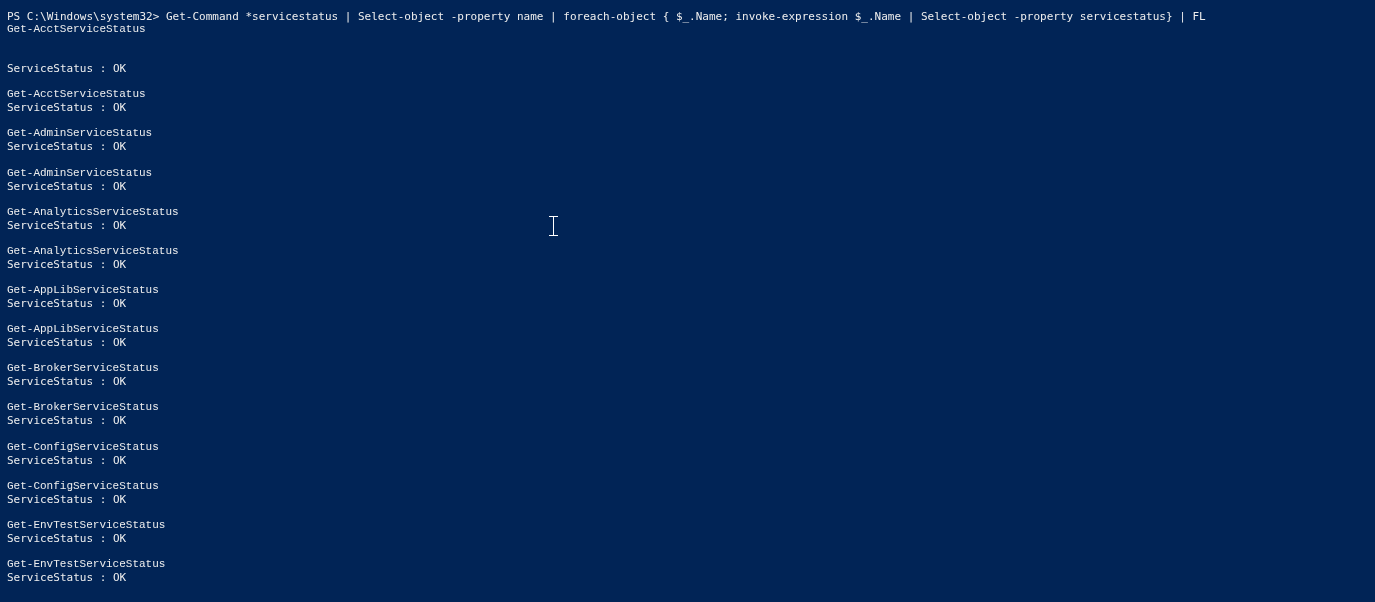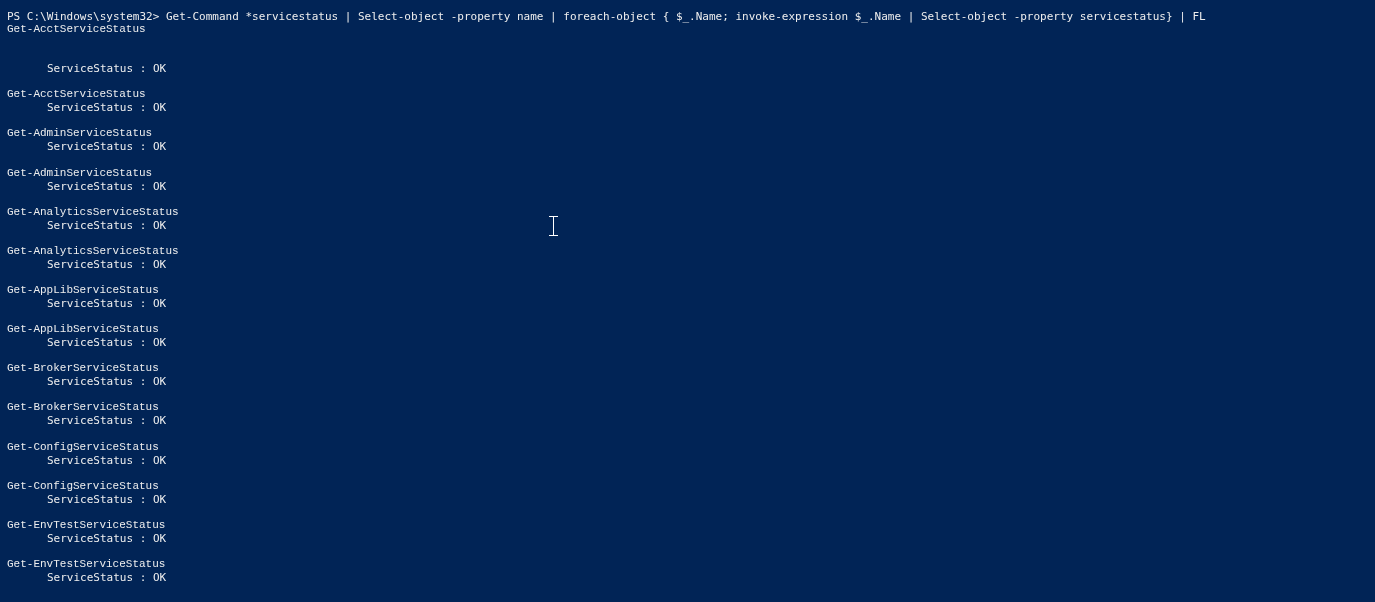--- a/index.html
+++ b/index.html
@@ -38,21 +38,20 @@
   }
   .cmdline {
     color: #eeeeee;
   }
   .name-line {
     color: #eeeeee;
     font-family: Liberation Mono, monospace;
   }
   .status-line {
     color: #eeeeee;
-    margin-left: 40px;
   }
   
   #mouse-cursor {
     position: absolute;
     width: 11px;
     height: 22px;
     pointer-events: none;
   }
   #mouse-cursor .stem {
     position: absolute;

